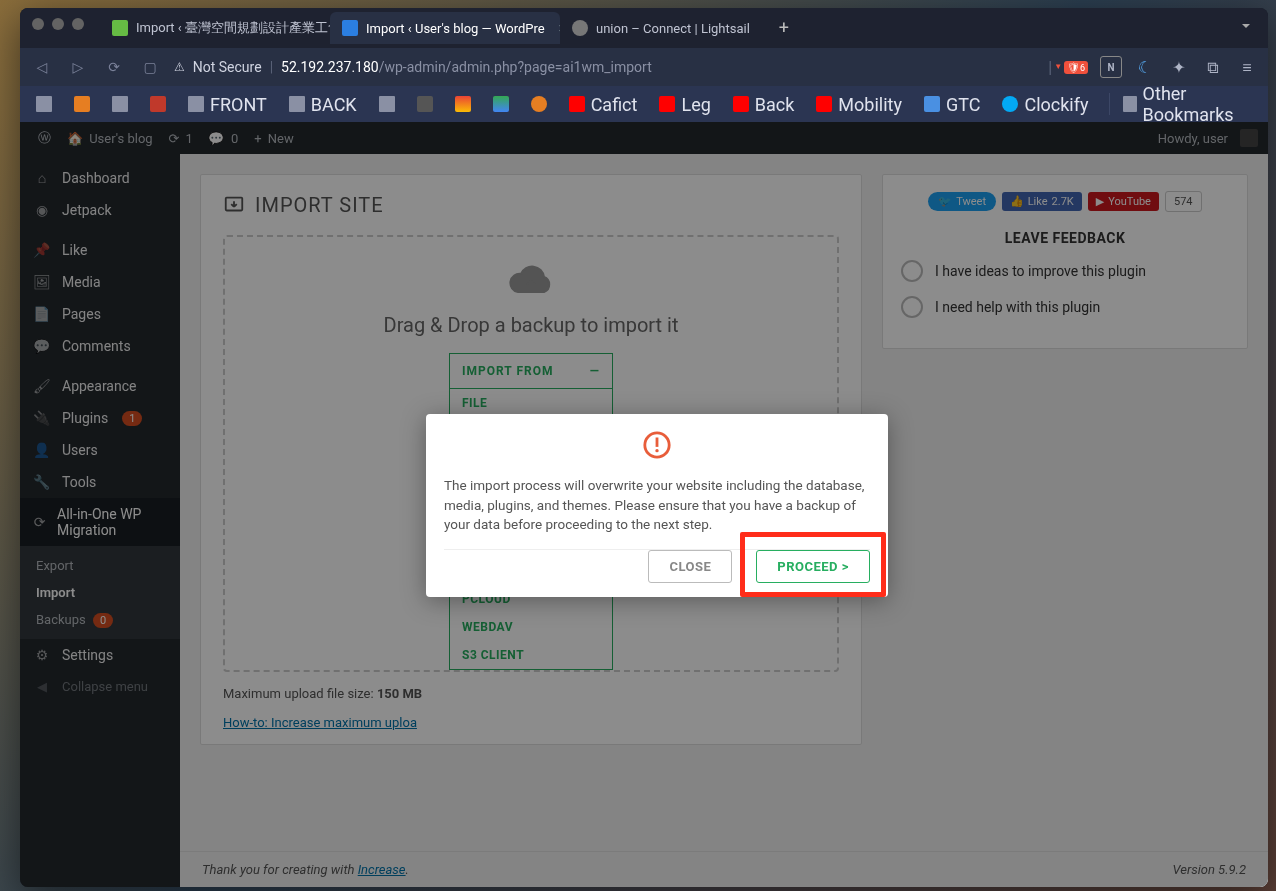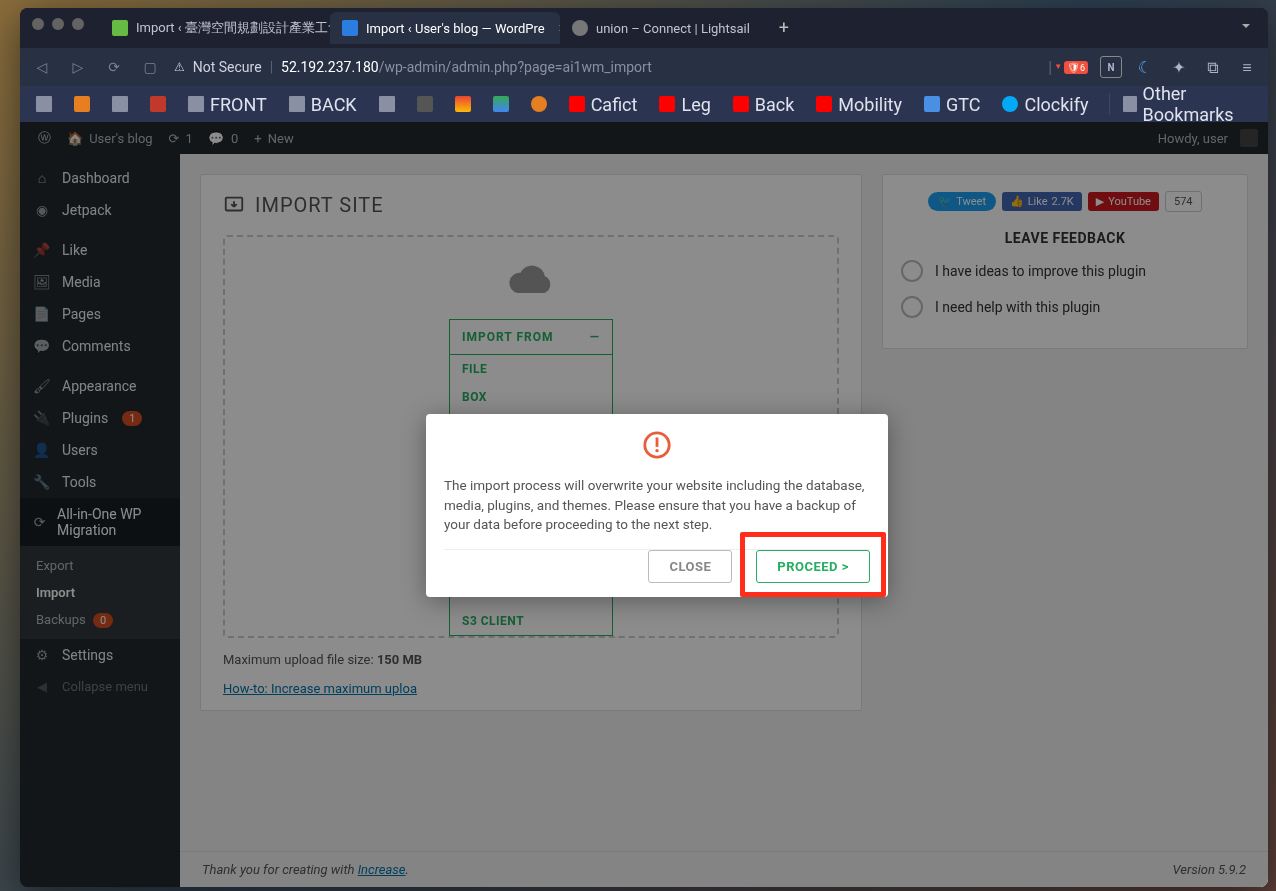--- a/index.html
+++ b/index.html
@@ -312,20 +312,21 @@
             <svg class="ic" viewBox="0 0 24 24" fill="none" stroke="#555" stroke-width="2">
                 <rect x="3" y="4" width="18" height="14" rx="1"></rect>
                 <path d="M12 8v6m0 0l-3-3m3 3l3-3"></path>
               </svg>
             <span>IMPORT SITE</span>
           </h2>
           <div class="dropzone">
             <svg class="cloud" width="44" height="36" viewBox="0 0 44 36" fill="#999">
                 <path d="M35 14a12 12 0 00-23-3A9 9 0 009 29h26a8 8 0 000-15zM22 26v-8m0 0l-4 4m4-4l4 4" stroke="#999" stroke-width="2" fill="#999"></path>
               </svg>
+            <div class="dtext">Drag &amp; Drop a backup to import it</div>
             <div class="importfrom">
               <div class="hdr">
                   <span>IMPORT FROM</span>
                   <span>—</span>
                 </div>
               <div class="opt">FILE</div>
               <div class="opt">BOX</div>
               <div class="opt">MEGA</div>
               <div class="opt">DIGITALOCEAN</div>
               <div class="opt">GOOGLE CLOUD</div>

